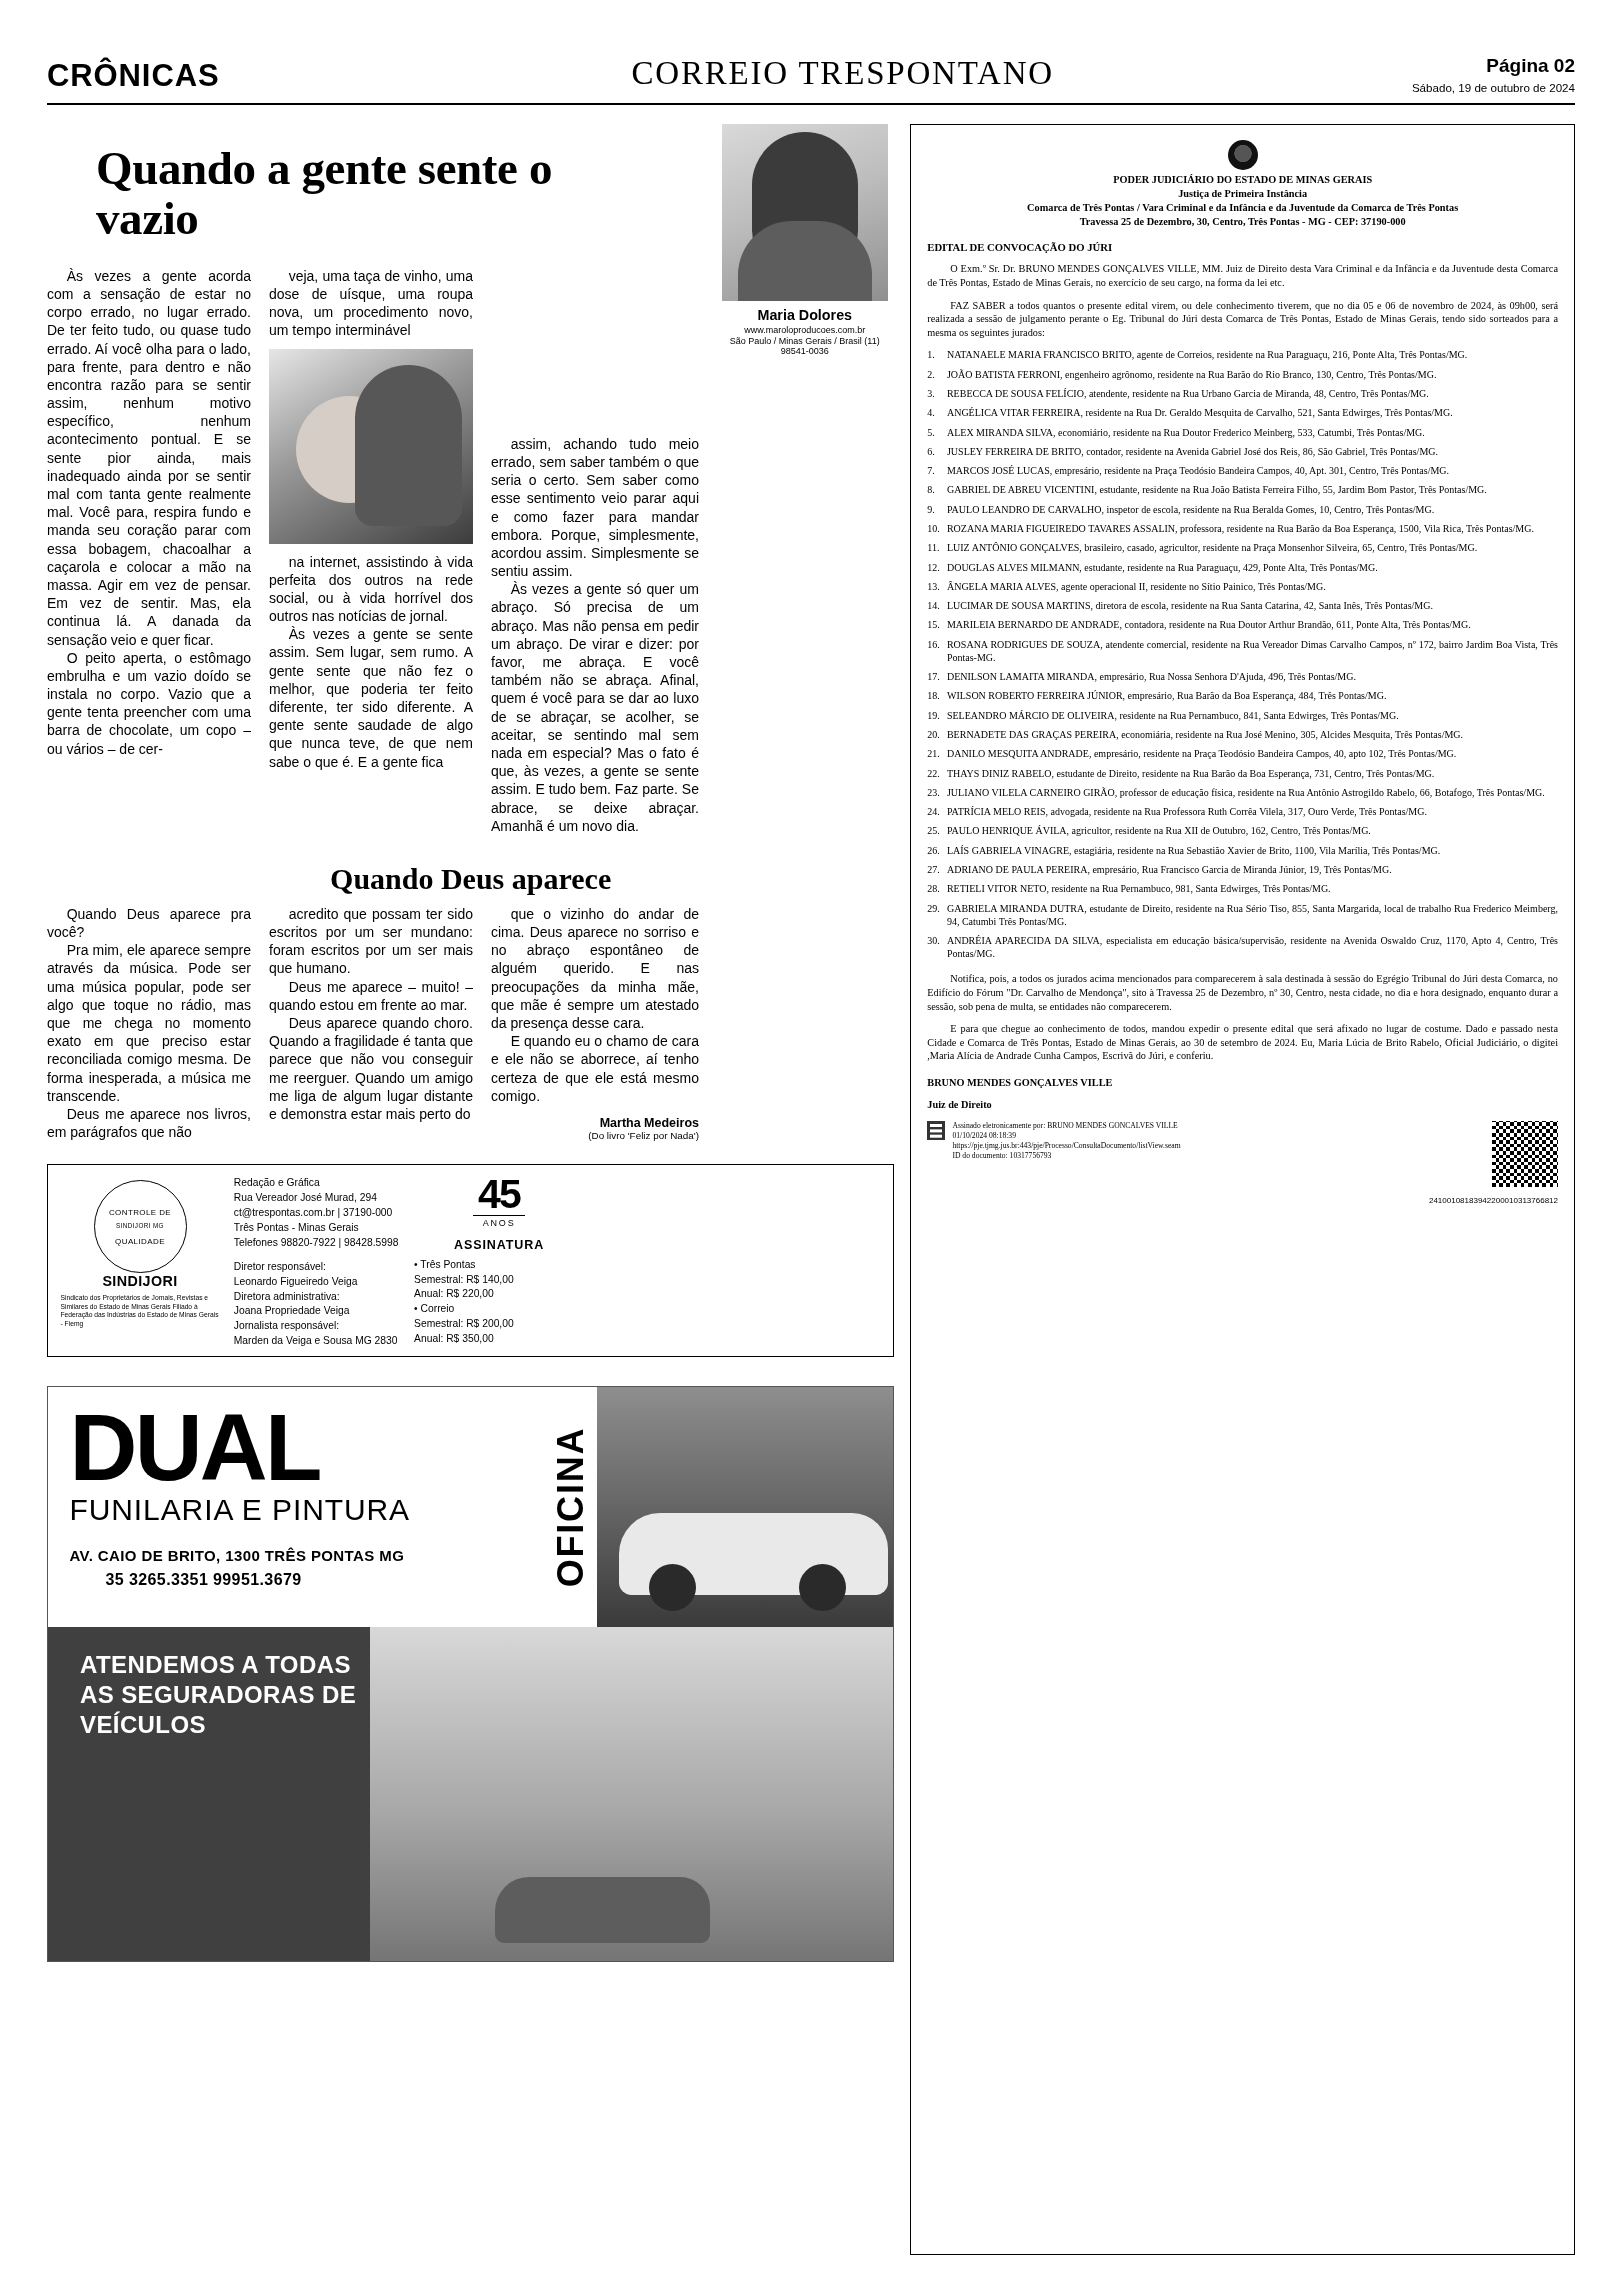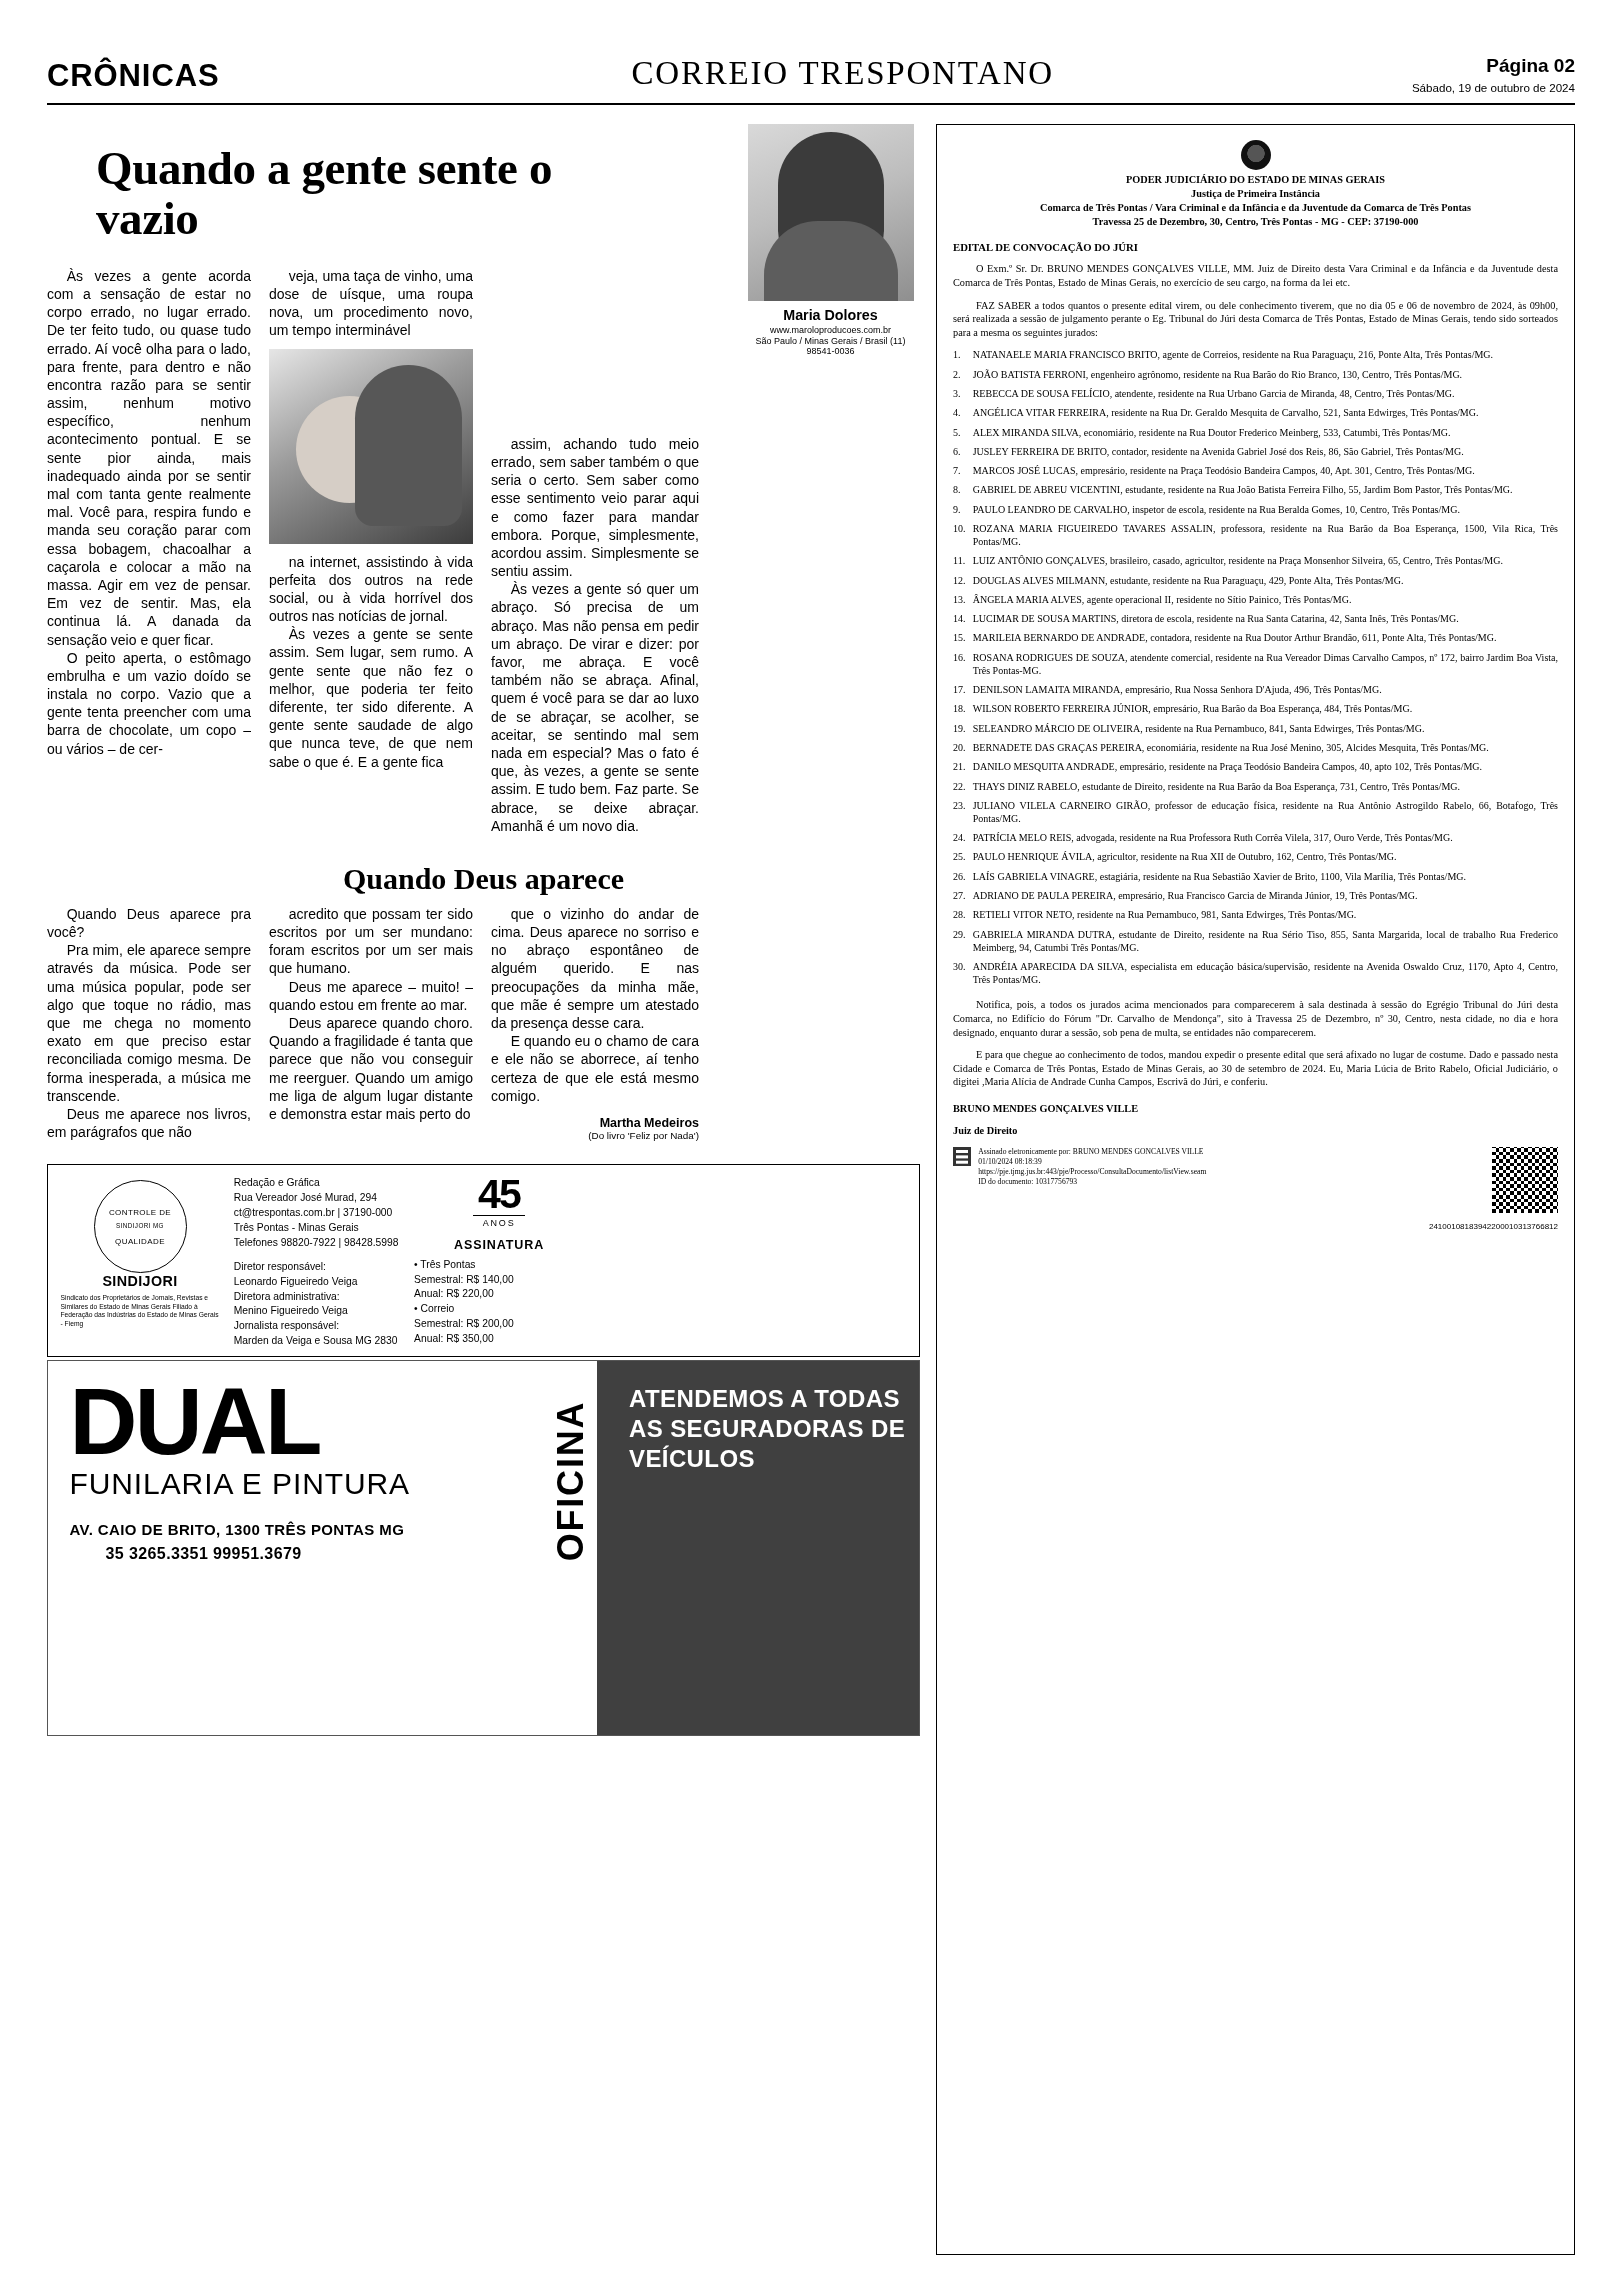--- a/index.html
+++ b/index.html
@@ -217,25 +217,25 @@
     font-family:"Liberation Sans",sans-serif;
     font-weight:bold; font-size: 41px; line-height: .9; letter-spacing:-1.8px;
     border-bottom: 1.8px solid #000; display:inline-block; padding: 0 5.4px 1.8px;
   }
   .anniv .t { font-size: 9px; letter-spacing: 1.8px; margin-top: 1.8px;}
   .assin-t { font-size: 12.5px; font-weight: bold; text-align:center; margin-top: 10.7px; letter-spacing:0.9px;}
   .assin-l { font-size: 10.3px; line-height: 1.45; margin-top: 5.4px; }
 
   
   .ad {
-    margin-top: 3px;
+    margin-top: 29px;
     border: 0.9px solid #555;
-    height: 376px;
+    height: 576px;
     display: flex;
-    flex-direction: row;
+    flex-direction: column;
   }
   .ad-top { display:flex; height: 240px; }
   .ad-logo {
     width: 497px;
     padding: 19.7px 0 0 21.5px;
   }
   .ad-logo .big {
     font-family: "Liberation Sans", sans-serif;
     font-weight: bold; font-size: 94px; line-height: .88; letter-spacing: -2.7px;
   }
@@ -436,21 +436,21 @@
             <div>Redação e Gráfica</div>
             <div>Rua Vereador José Murad, 294</div>
             <div>ct@trespontas.com.br | 37190-000</div>
             <div>Três Pontas - Minas Gerais</div>
             <div>Telefones 98820-7922 | 98428.5998</div>
           </div>
           <div>
             <div>Diretor responsável:</div>
             <div>Leonardo Figueiredo Veiga</div>
             <div>Diretora administrativa:</div>
-            <div>Menino Figueiredo Veiga</div>
+            <div>Joana Propriedade Veiga</div>
             <div>Jornalista responsável:</div>
             <div>Marden da Veiga e Sousa MG 2830</div>
           </div>
         </div>
 
         <div class="exp-right">
           <div class="anniv">
             <div class="n">45</div>
             <div class="t">ANOS</div>
           </div>

